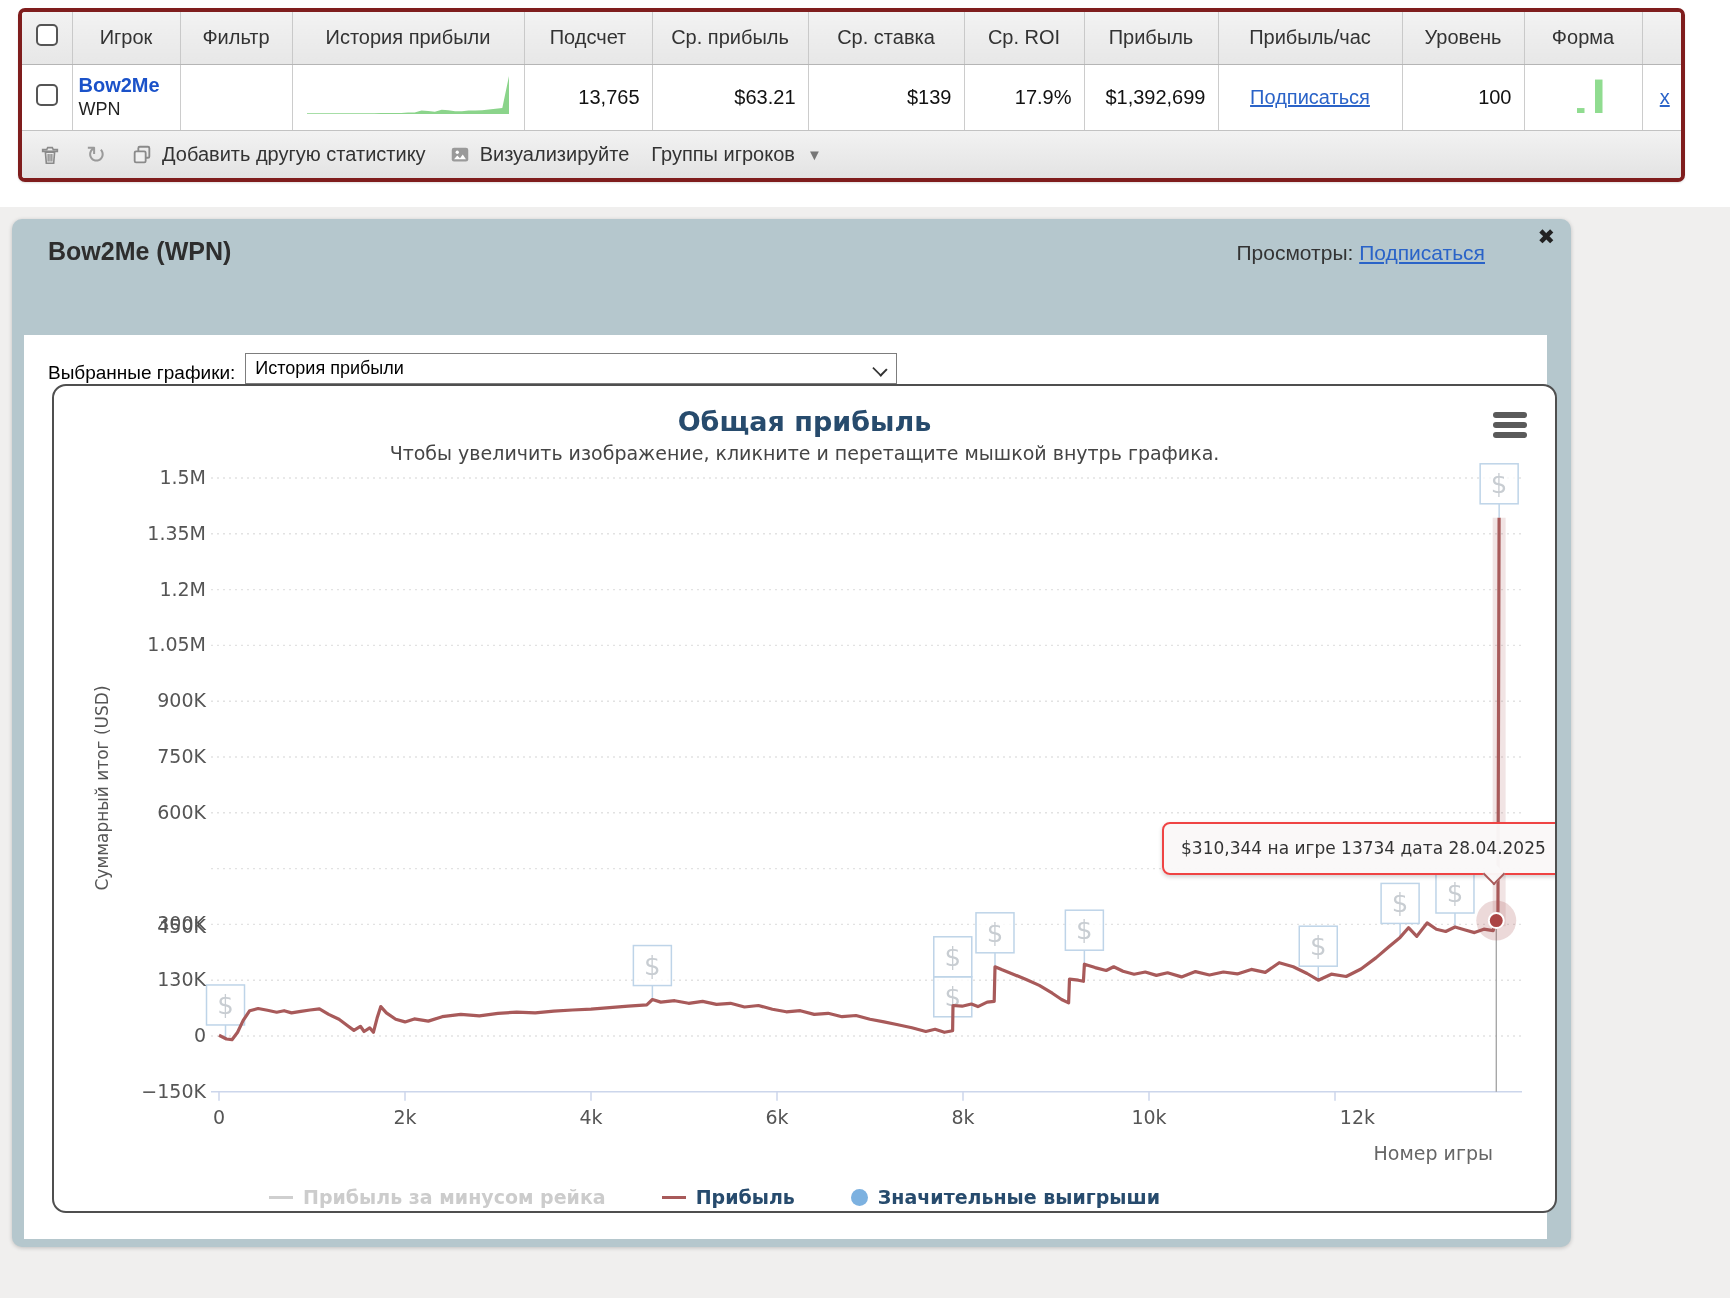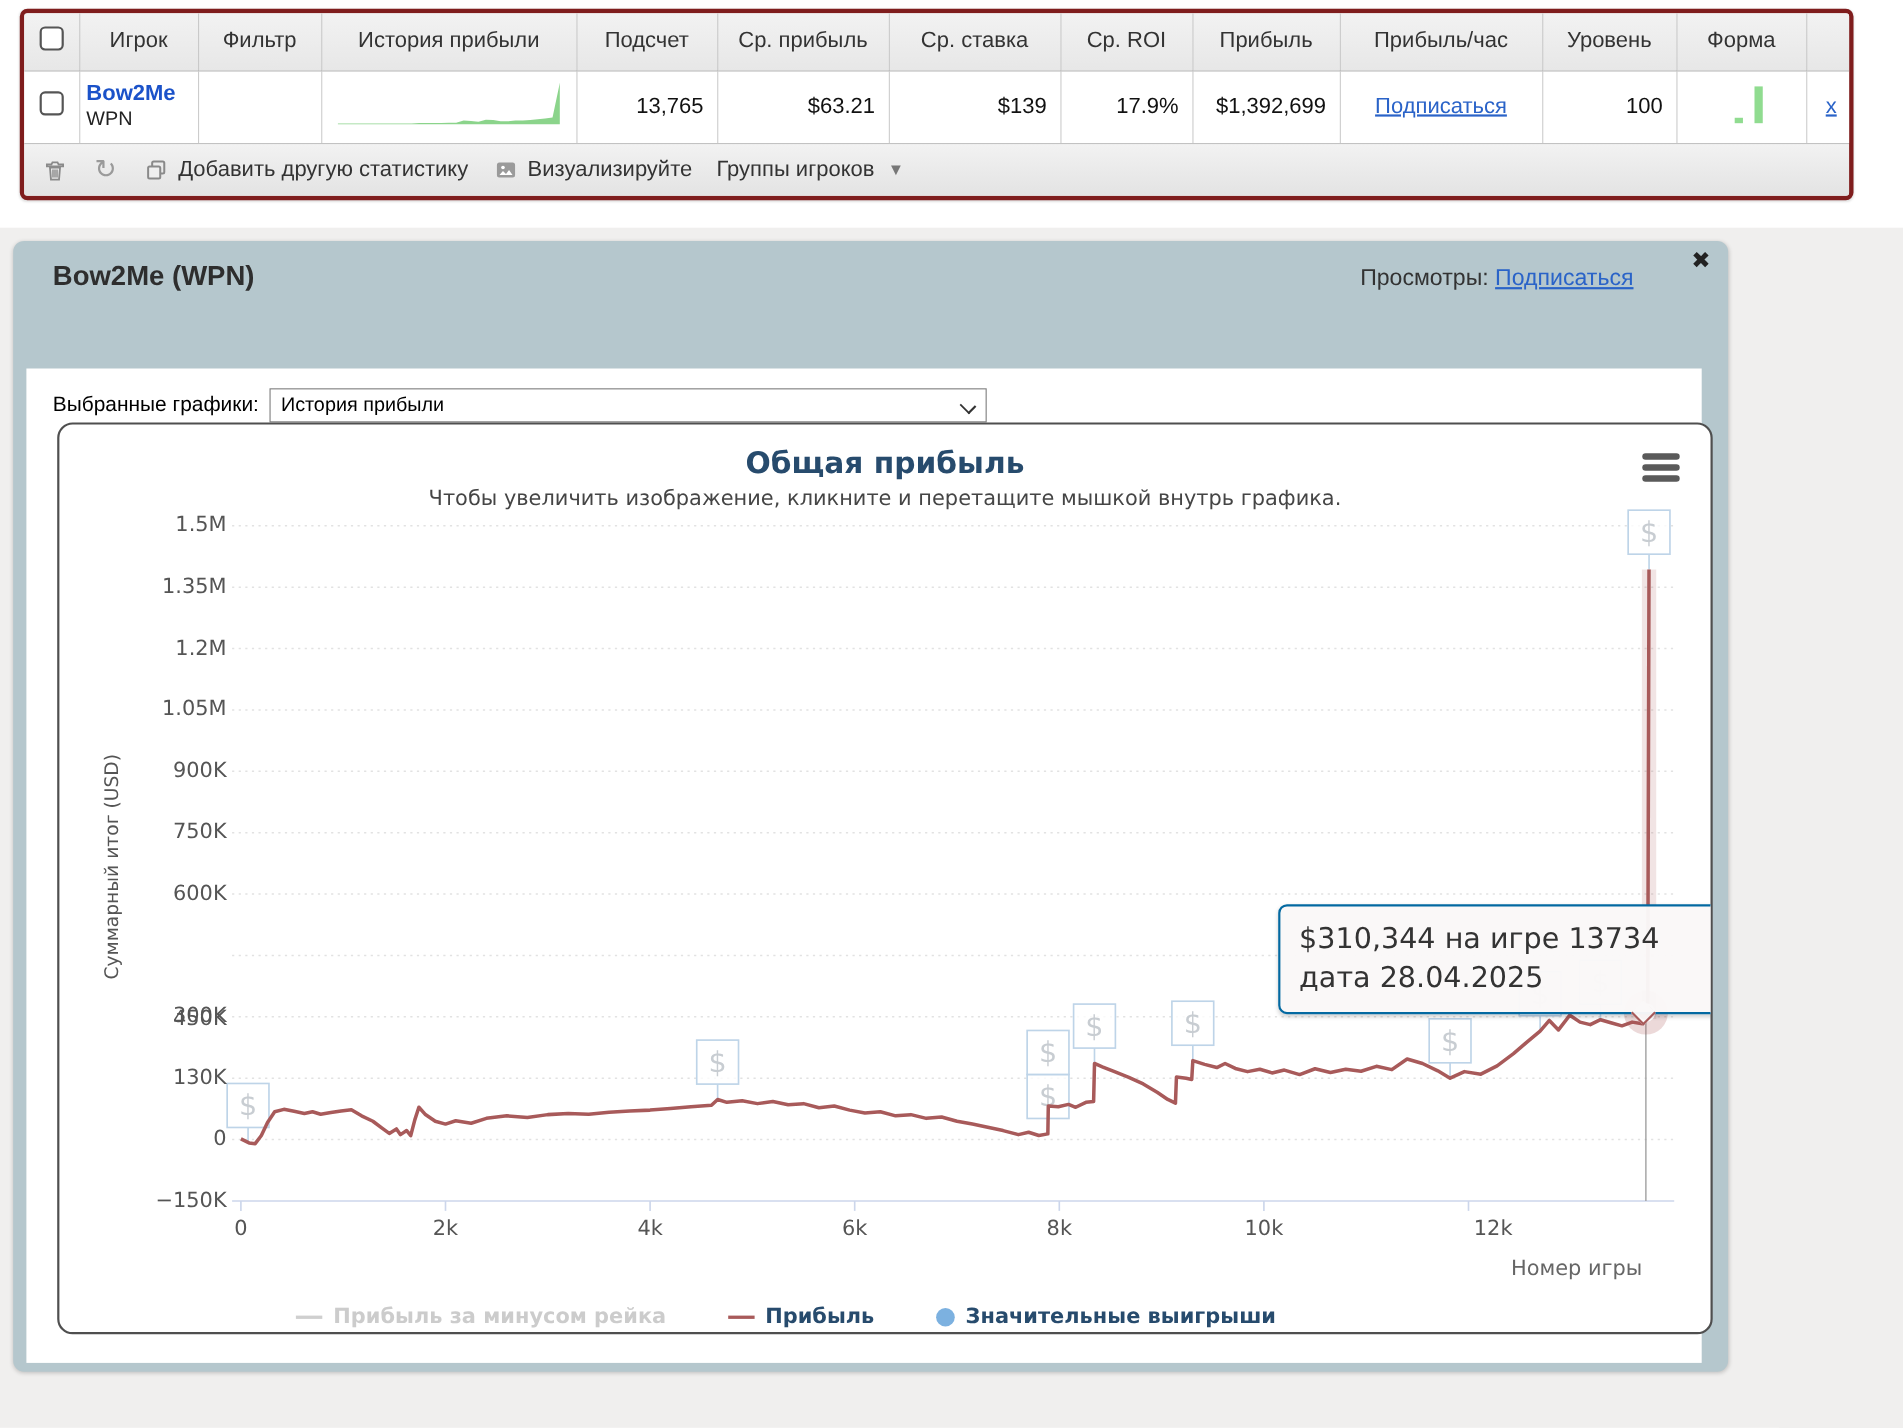--- a/index.html
+++ b/index.html
@@ -32,21 +32,21 @@
   .panel-title { position:absolute; left:36px; top:18px; font-size:25px; font-weight:bold; color:#2e2e2e; }
   .panel-views { position:absolute; right:86px; top:22px; font-size:21px; color:#333; }
   .panel-views a { font-size:21px; }
   .panel-close { position:absolute; right:12px; top:2px; font-size:21px; color:#222; cursor:pointer; padding:4px; }
   .tabs { position:absolute; left:24px; top:70px; height:46px; display:flex; gap:3px; align-items:flex-end; }
   .tab { height:44px; padding:0 17px; display:flex; align-items:center; font-size:19px; color:#333;
     background:linear-gradient(#fbfbfb,#dcdcdc); border:1px solid #9c9c9c; border-bottom:none; border-radius:8px 8px 0 0; cursor:pointer; white-space:nowrap; }
   .tab.active { background:#fff; height:46px; color:#000; }
   .panel-content { position:absolute; left:12px; right:24px; top:116px; bottom:8px; background:#fff; }
 
-  .select-row { position:absolute; left:24px; top:18px; display:flex; align-items:center; gap:10px; }
+  .select-row { position:absolute; left:24px; top:18px; display:flex; align-items:flex-end; gap:10px; }
   .select-label { font-size:19px; color:#000; }
   .chart-select { position:relative; width:652px; height:31px; border:1px solid #7d7d7d; background:#fff; font-size:18px; color:#000;
     display:flex; align-items:center; padding:0 30px 0 9px; cursor:pointer; }
   .chart-select .chev { position:absolute; right:10px; top:9px; width:12px; height:12px; border-right:2px solid #333; border-bottom:2px solid #333; transform:rotate(45deg) scale(1,.8); }
 
   
   .chart-box { position:absolute; left:28px; top:49px; width:1505px; height:829px; border:2px solid #4f4f4f; border-radius:14px; background:#fff; overflow:hidden;
     font-family:"DejaVu Sans", sans-serif; }
   .chart-title { position:absolute; left:0; right:0; top:20px; text-align:center; font-size:27px; font-weight:600; color:#274b6d; }
   .chart-subtitle { position:absolute; left:0; right:0; top:56px; text-align:center; font-size:19px; color:#454545; }
@@ -56,21 +56,21 @@
   .tick-label-y { position:absolute; width:150px; text-align:right; font-size:19px; color:#555; }
   .tick-label-x { position:absolute; width:80px; text-align:center; font-size:19px; color:#555; }
   .legend { position:absolute; left:0; right:180px; top:752px; display:flex; justify-content:center; gap:56px; align-items:center;margin-top:48px; }
   .leg-item { display:flex; align-items:center; gap:10px; cursor:pointer; }
   .leg-dash { width:24px; height:0; border-top:3px solid; }
   .leg-circle { width:17px; height:17px; border-radius:50%; }
   .leg-text { font-size:19px; font-weight:bold; }
   .x-title { position:absolute; right:62px; top:756px; font-size:19px; color:#666; }
 
   .tooltip { position:absolute; left:1108px; top:436px; width:424px; background:rgba(250,248,248,.97);
-    border:2px solid #0369a1; border-radius:8px; padding:13px 17px; font-size:26px; color:#333; line-height:1.35;
+    border:2px solid #ef4444; border-radius:8px; padding:13px 17px; font-size:17px; color:#333; line-height:1.35;
     box-shadow:0 2px 4px rgba(0,0,0,.18); z-index:5; }
   .tt-arrow { position:absolute; left:322px; bottom:-9px; width:16px; height:16px; background:rgba(250,248,248,.97);
     border-right:2px solid #a85a5a; border-bottom:2px solid #a85a5a; transform:rotate(45deg); }
 </style>
 </head>
 <body>
 
 <div class="lower-bg"></div>
 
 <div class="stats-card">

